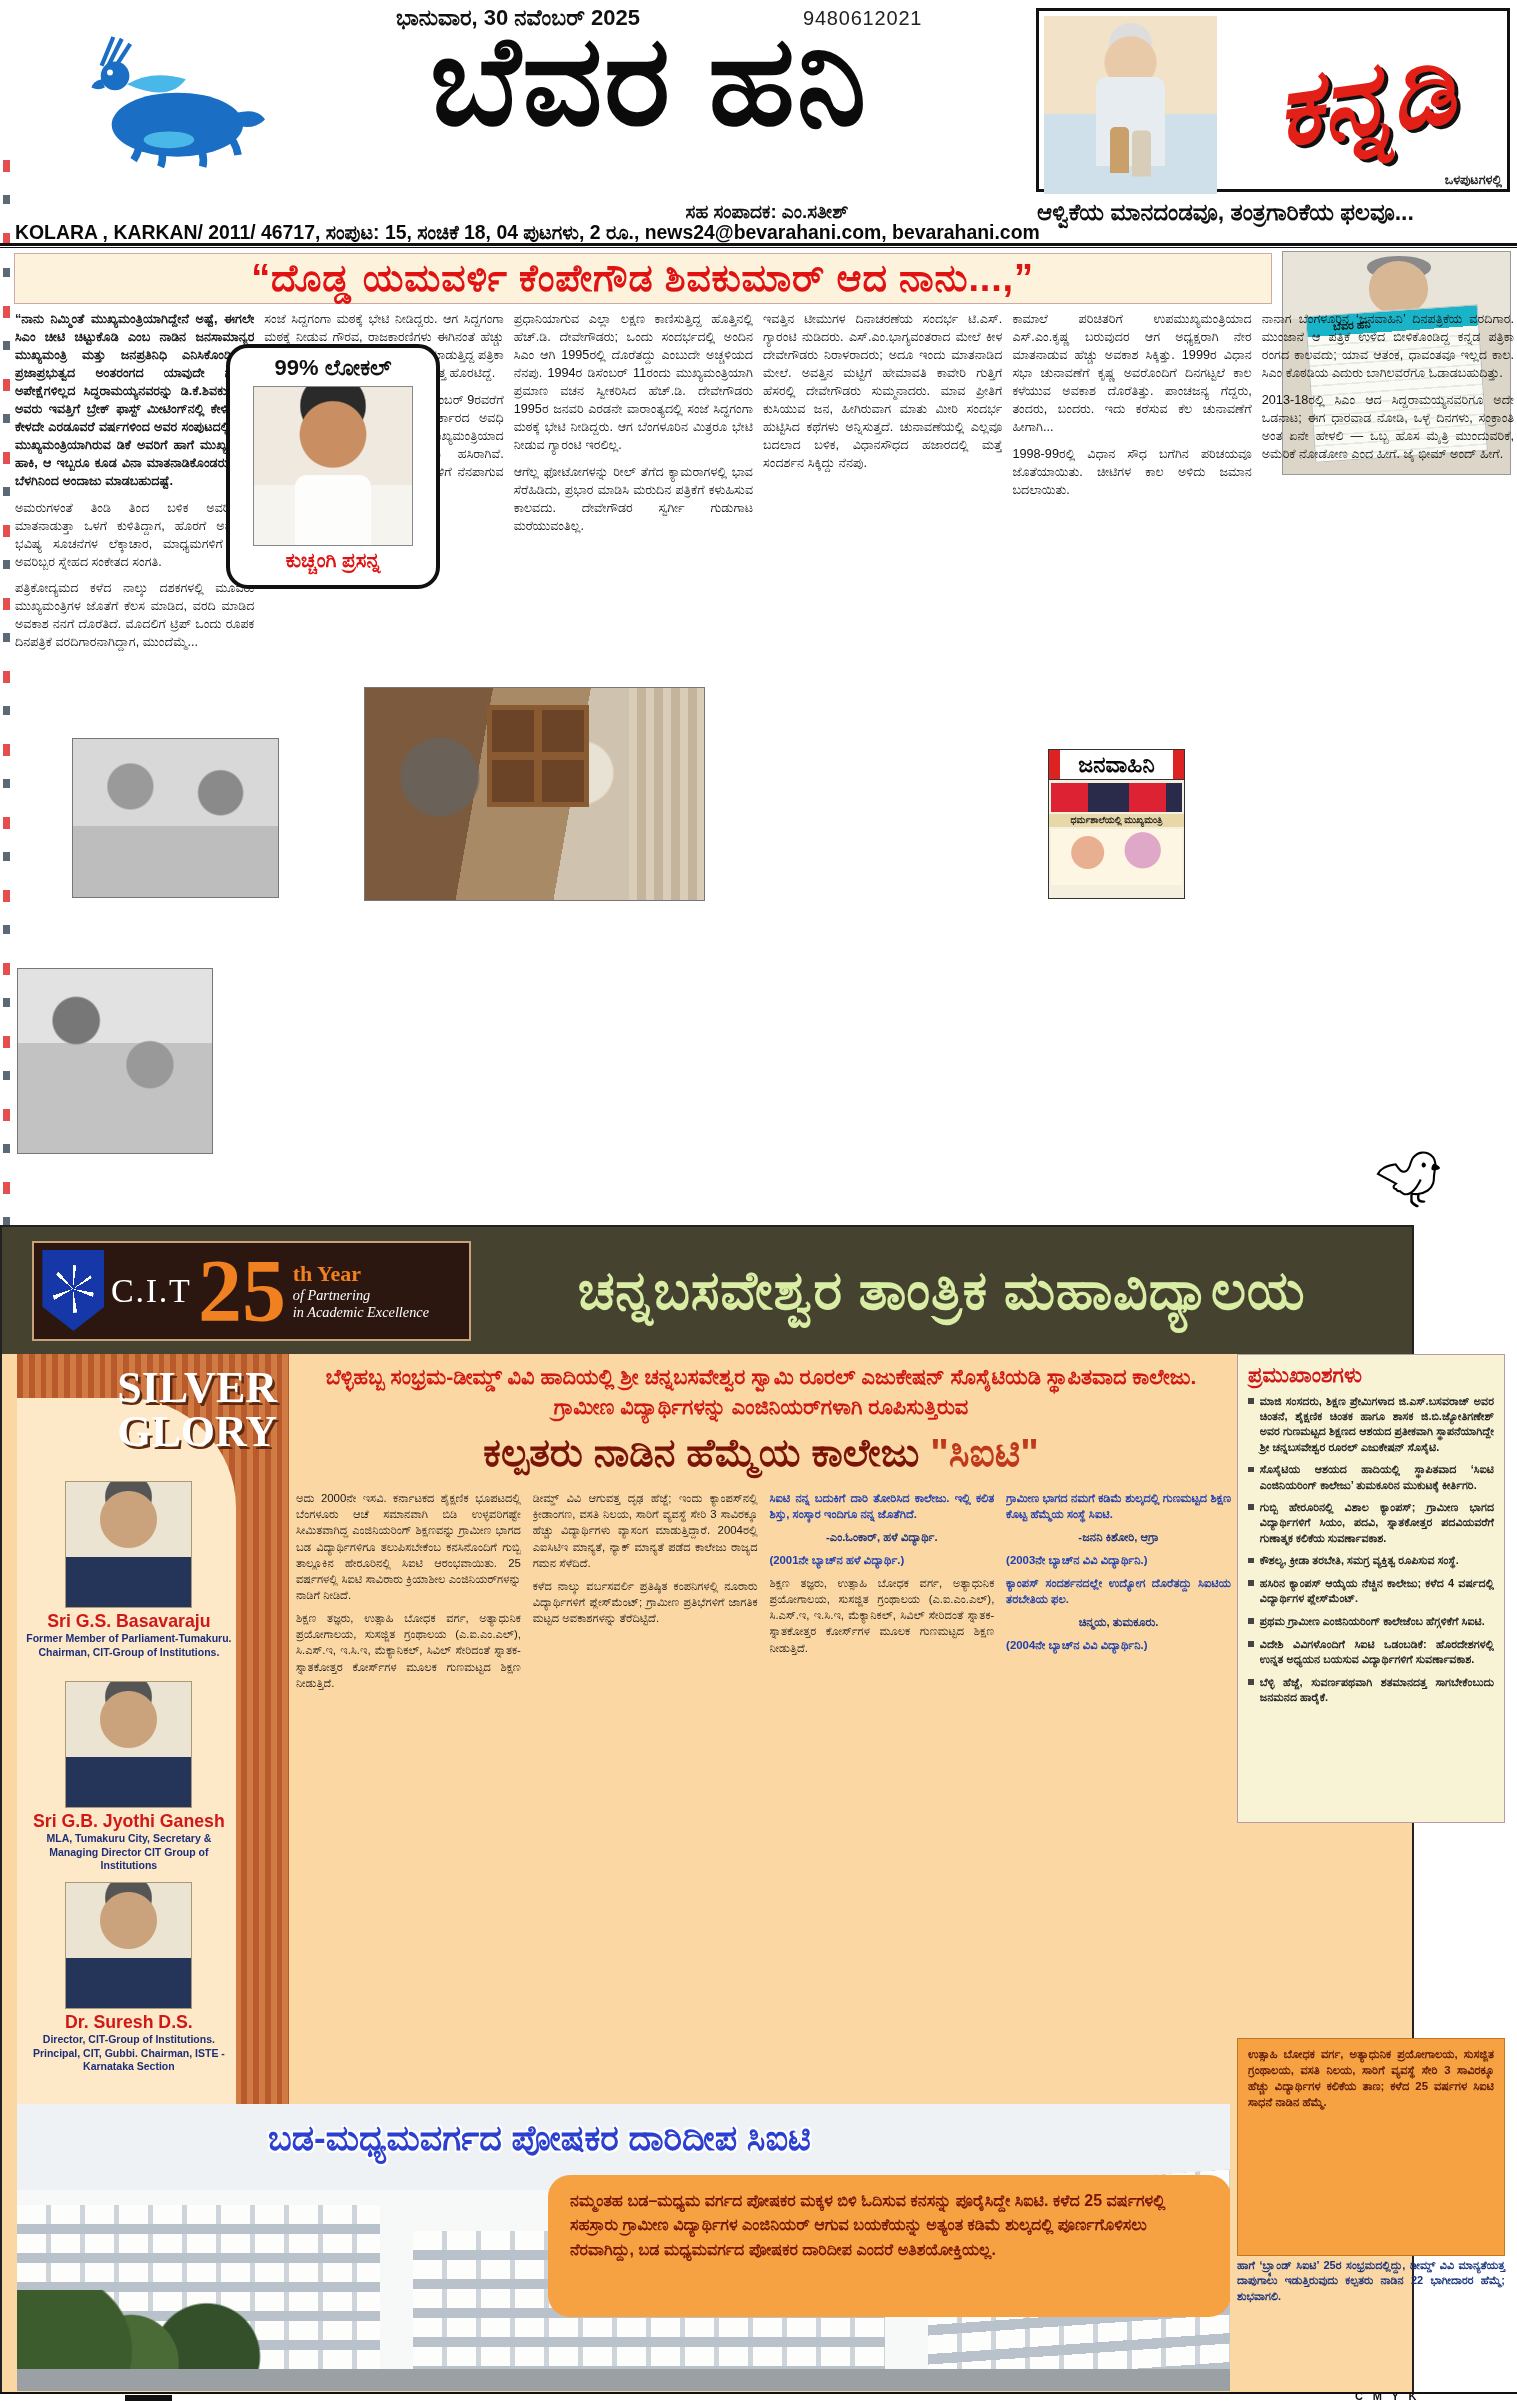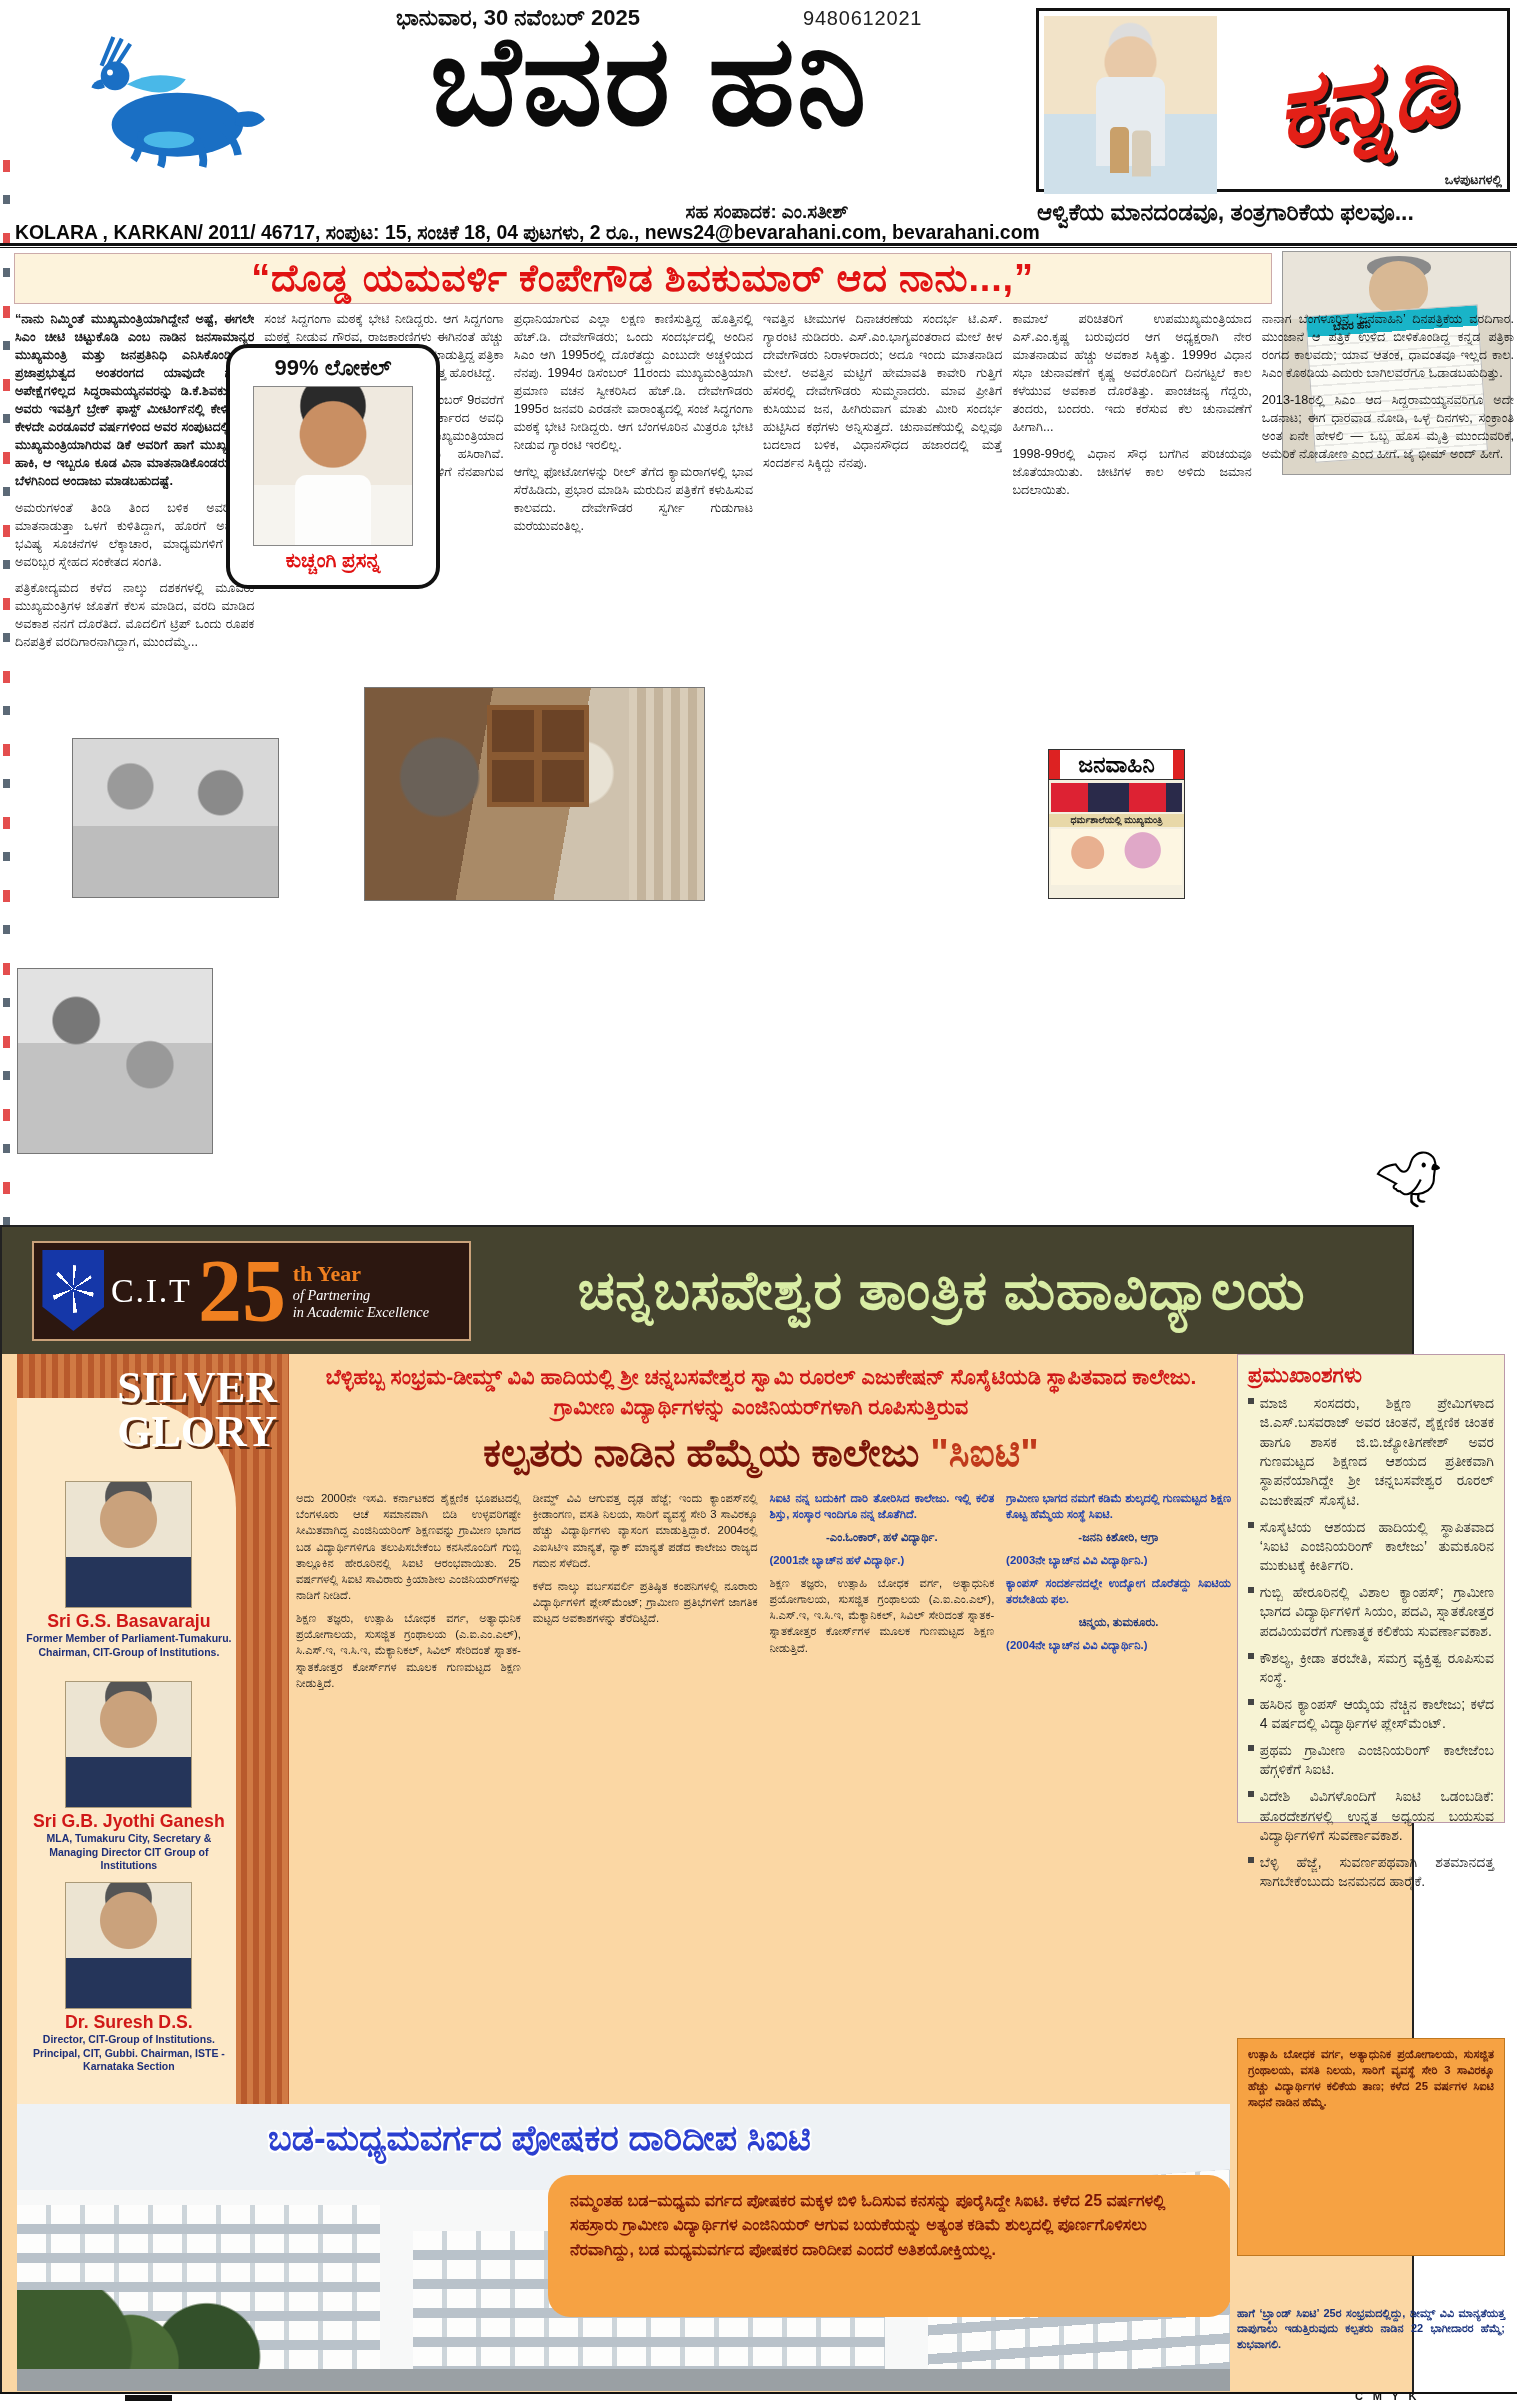--- a/index.html
+++ b/index.html
@@ -124,28 +124,28 @@
   .ad-heading .cit-kn { color:#c0391b; }
   .ad-cols { position:absolute; left:294px; top:263px; width:935px; height:624px; display:flex; gap:11.8px; }
   .ad-col { flex:1; font-size:11.4px; line-height:1.42; text-align:justify; color:#1a1a1a; overflow:hidden; }
   .ad-col p { margin-bottom:6.7px; }
   .testi { color:#1e3fae; font-weight:bold; }
   .testi-name { color:#18327e; font-weight:bold; text-align:center; margin-bottom:1.7px; }
 
   
   .hl-panel { position:absolute; left:1235px; top:127px; width:268px; height:469px; background:#f7f3d4; border:1.7px solid #b9a; padding:8.4px 10px; }
   .hl-title { font-size:21px; font-weight:bold; color:#d01818; margin-bottom:6.7px; }
-  .hl-item { font-size:14px; line-height:1.38; color:#222; margin-bottom:7.6px; padding-left:11.8px; position:relative; text-align:justify; font-weight:normal; }
+  .hl-item { font-size:11px; line-height:1.38; color:#222; margin-bottom:7.6px; padding-left:11.8px; position:relative; text-align:justify; font-weight:bold; }
   .hl-item:before { content:""; position:absolute; left:0; top:4.2px; width:5.9px; height:5.9px; background:#444; }
   .lime-box { position:absolute; left:1235px; top:596px; width:268px; height:216px; background:#cfe163; border:1.7px solid #9ab12e; padding:8.4px 10px;
      font-size:11.4px; font-weight:bold; line-height:1.4; color:#223; text-align:justify; }
   .lime-box .lead { color:#8a1a0a; }
   .orange-box-r { position:absolute; left:1235px; top:811px; width:268px; height:218px; background:#f6a243; border:1.7px solid #c07820; padding:8.4px 10px;
      font-size:11.4px; font-weight:bold; line-height:1.4; color:#5a1808; text-align:justify; }
-  .tail-text { position:absolute; left:1235px; top:1031px; width:268px; font-size:11px; font-weight:bold; line-height:1.4; color:#18327e; text-align:justify;margin-top:48px; }
+  .tail-text { position:absolute; left:1235px; top:1031px; width:268px; font-size:11px; font-weight:bold; line-height:1.4; color:#18327e; text-align:justify; }
 
   
   .campus { position:absolute; left:15px; top:877px; width:1213px; height:287px; overflow:hidden; background:linear-gradient(#eef2f5 0 30%, #f7f8f8 30% 100%); }
   .bld { position:absolute; background:#fdfdfc; }
   .bld.win { background-image:repeating-linear-gradient(#0000 0 18.6px, #b9c2ca 18.6px 29px), repeating-linear-gradient(90deg,#0000 0 29px, #cdd5da 29px 34px); }
   .trees { position:absolute; left:0; bottom:0; width:253px; height:101px;
      background:radial-gradient(circle at 15% 60%, #3d5c2e 0 34%, transparent 35%), radial-gradient(circle at 45% 72%, #4a6b36 0 30%, transparent 31%), radial-gradient(circle at 75% 66%, #33502a 0 26%, transparent 27%); }
   .campus-road { position:absolute; left:0; bottom:0; width:100%; height:22px; background:#9aa0a4; }
   .blue-headline { position:absolute; left:101px; top:13.5px; width:843px; text-align:center; font-size:35px; font-weight:bold; color:#2b3fd0;
      text-shadow:-1.7px -1.7px 0 #fff, 1.7px -1.7px 0 #fff, -1.7px 1.7px 0 #fff, 1.7px 1.7px 0 #fff; }

